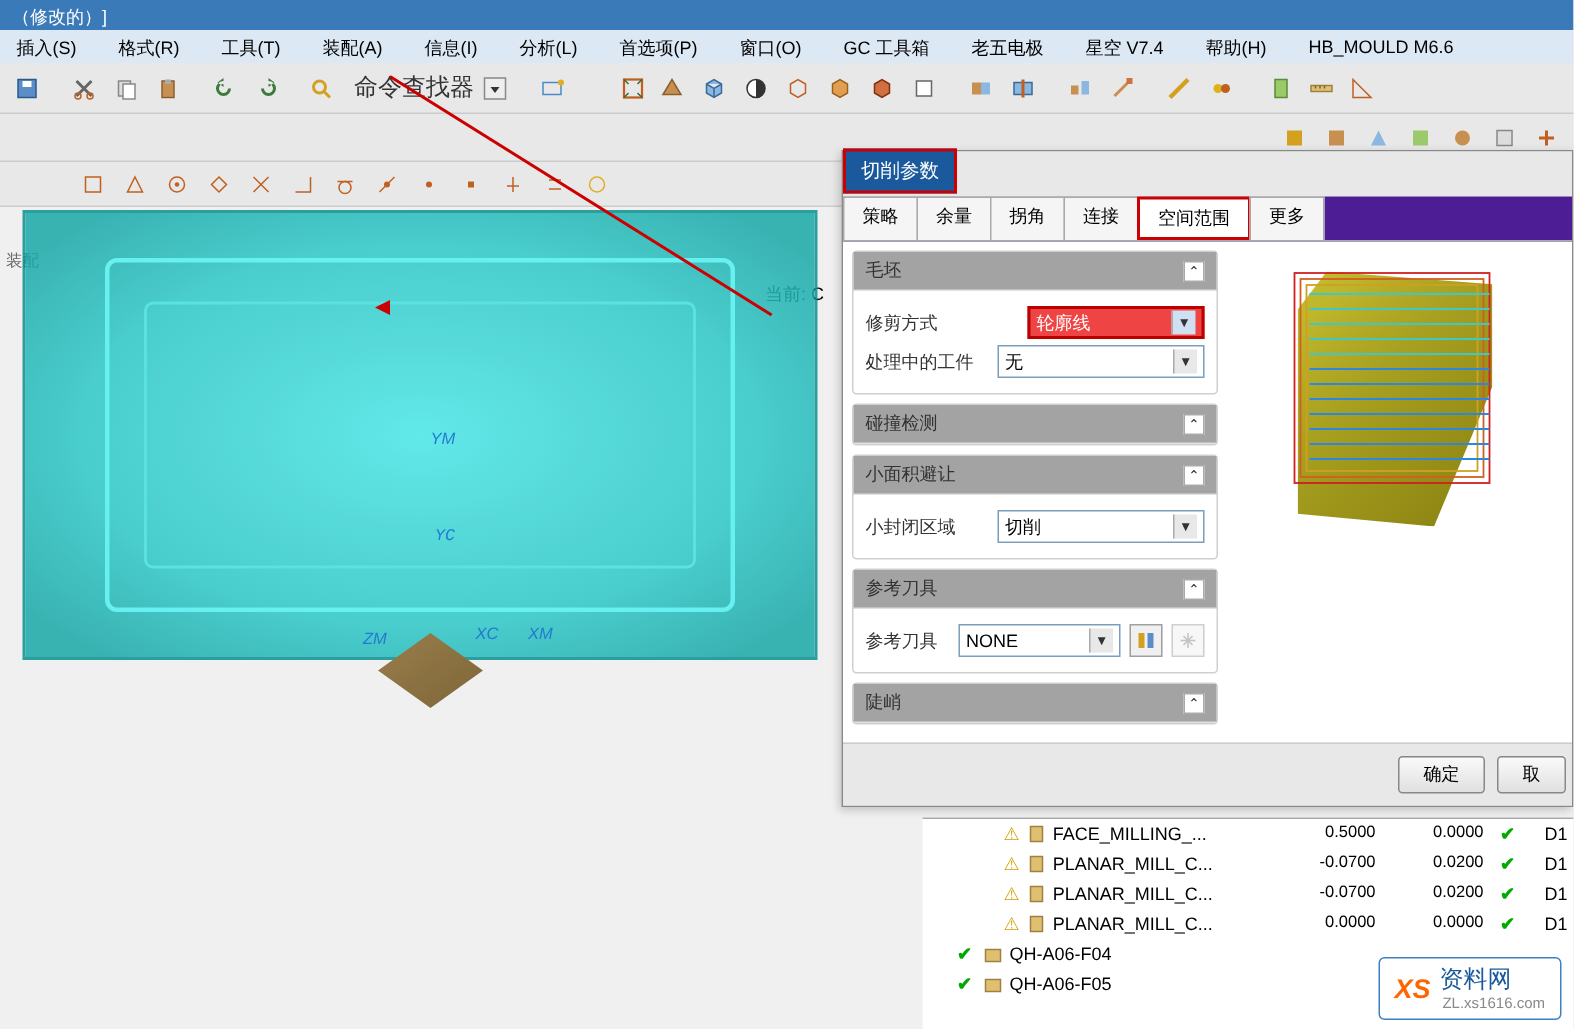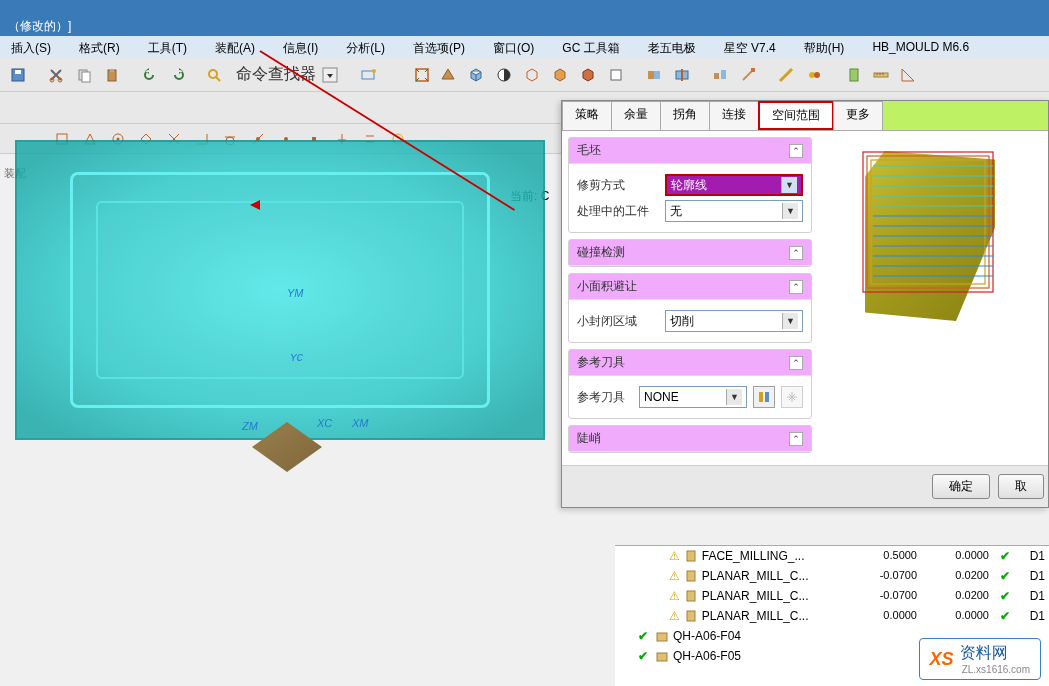--- a/index.html
+++ b/index.html
@@ -1,18 +1,18 @@
 <!DOCTYPE html>
 <html><head>
 <meta charset="utf-8">
 <style>
 * { margin: 0; padding: 0; box-sizing: border-box; font-family: "Microsoft YaHei", Arial, sans-serif; font-size: 12px; }
 body { background: #f0f0f0; width: 1049px; height: 686px; overflow: hidden; position: relative; }
 
-.title-bar { background: #3a7ab8; color: #fff; padding: 18px 8px; font-size: 12px; height: 36px; }
+.title-bar { background: #3a7ab8; color: #fff; padding: 3px 8px; font-size: 12px; height: 20px; }
 
 .menu-bar { background: #dce8f4; padding: 3px 6px; height: 22px; display: flex; gap: 18px; }
 .menu-item { padding: 1px 5px; cursor: default; font-size: 12px; }
 
 .toolbar-row { background: #e8e8e8; border-bottom: 1px solid #ccc; padding: 3px 6px; height: 34px; display: flex; align-items: center; gap: 4px; }
 .tb-btn { width: 24px; height: 24px; display: inline-flex; align-items: center; justify-content: center; border: 1px solid transparent; border-radius: 2px; }
 .tb-sep { width: 6px; }
 .cmd-finder-label { margin-left: 4px; font-size: 16px; color: #333; }
 
 .toolbar-row2 { background: #e8e8e8; border-bottom: 1px solid #ccc; padding: 3px 6px; height: 32px; display: flex; align-items: center; justify-content: flex-end; gap: 4px; }
@@ -28,35 +28,35 @@
 .xc { left: 300px; top: 275px; }
 .xm { left: 335px; top: 275px; }
 .center-block { position: absolute; left: 235px; top: 280px; width: 70px; height: 50px; background: linear-gradient(145deg,#8a6b2e,#6b4e1a); transform: rotate(0deg); clip-path: polygon(50% 0%, 100% 50%, 50% 100%, 0% 50%); }
 
 .red-arrow-line { position: absolute; left: 260px; top: 50px; width: 300px; height: 2px; background: #cc0000; transform: rotate(32deg); transform-origin: left; }
 .red-arrow-head { position: absolute; left: 250px; top: 200px; width: 0; height: 0; border-right: 10px solid #cc0000; border-top: 5px solid transparent; border-bottom: 5px solid transparent; }
 
 
 .dialog { position: absolute; right: 0; top: 100px; width: 488px; background: #fff; border: 1px solid #888; box-shadow: -2px 2px 6px rgba(0,0,0,0.2); }
 .dialog-title { background: #1a5a9c; color: #fff; padding: 4px 10px; font-size: 13px; border: 2px solid #cc0000; display: inline-block; position: relative; top: -2px; left: 0; }
-.dialog-tabs { display: flex; background: #bef264; border-bottom: 1px solid #aaa; }
+.dialog-tabs { display: flex; background: #4c1d95; border-bottom: 1px solid #aaa; }
 .dialog-tab { padding: 4px 12px; border: 1px solid #aaa; border-bottom: none; background: #f5f5f5; margin-right: -1px; font-size: 12px; cursor: default; }
 .dialog-tab.active { background: #fff; border: 2px solid #cc0000; }
 .dialog-body { display: flex; padding: 6px; gap: 8px; }
 .dialog-left { width: 244px; }
 .dialog-right { width: 220px; display: flex; align-items: flex-start; justify-content: center; padding-top: 4px; }
 
 .section { border: 1px solid #d0d0d0; border-radius: 3px; margin-bottom: 6px; }
-.section-header { display: flex; justify-content: space-between; align-items: center; padding: 4px 8px; background: #f0abfc; font-size: 12px; font-weight: normal; color: #333; border-bottom: 1px solid #e0e0e0; }
+.section-header { display: flex; justify-content: space-between; align-items: center; padding: 4px 8px; background: #a3a3a3; font-size: 12px; font-weight: normal; color: #333; border-bottom: 1px solid #e0e0e0; }
 .section-caret { width: 14px; height: 14px; border: 1px solid #aaa; display: flex; align-items: center; justify-content: center; font-size: 9px; background: #fff; }
 .section-body { padding: 6px 8px; }
 .row { display: flex; align-items: center; margin: 4px 0; gap: 6px; }
 .row-label { flex: 0 0 82px; font-size: 12px; color: #333; }
 .select { flex: 1; height: 22px; border: 1px solid #7b9ebd; background: #fff; font-size: 12px; padding: 0 4px; display: flex; align-items: center; justify-content: space-between; }
-.select.hl { border: 2px solid #b00; background: #a21caf; color: #fff; }
+.select.hl { border: 2px solid #b00; background: #ef4444; color: #fff; margin-left: 20px; }
 .select-arrow { width: 16px; height: 16px; background: #e8e8e8; border-left: 1px solid #aaa; display: flex; align-items: center; justify-content: center; font-size: 9px; color: #333; }
 .select.hl .select-arrow { background: #cfe0f2; }
 .checkbox-row { display: flex; align-items: center; gap: 6px; margin: 4px 0; }
 .checkbox { width: 14px; height: 14px; border: 1px solid #7b9ebd; background: #fff; }
 .mini-btn { width: 22px; height: 22px; border: 1px solid #a0a0a0; background: #f0f0f0; display: flex; align-items: center; justify-content: center; font-size: 10px; }
 
 .model-preview { width: 210px; height: 200px; position: relative; }
 .model-body { position: absolute; left: 40px; top: 10px; width: 130px; height: 170px; background: linear-gradient(135deg,#c8c030 0%,#a8a020 40%,#888010 100%); clip-path: polygon(15% 0%, 100% 5%, 100% 45%, 70% 100%, 0% 95%, 0% 15%); }
 .model-toolpaths { position: absolute; left: 30px; top: 5px; width: 150px; height: 180px; }
 
@@ -378,20 +378,23 @@
   <span class="axis-label ym">YM</span>
   <span class="axis-label yc">YC</span>
   <span class="axis-label zm">ZM</span>
   <span class="axis-label xc">XC</span>
   <span class="axis-label xm">XM</span>
 </div>
 <div class="red-arrow-line"></div>
 <div class="red-arrow-head"></div>
 
 <div class="dialog">
+  <div style="background:#e8e8e8; padding:0 0 0 0;">
+    <span class="dialog-title">切削参数</span>
+  </div>
   <div class="dialog-tabs">
     <span class="dialog-tab">策略</span>
     <span class="dialog-tab">余量</span>
     <span class="dialog-tab">拐角</span>
     <span class="dialog-tab">连接</span>
     <span class="dialog-tab active">空间范围</span>
     <span class="dialog-tab">更多</span>
   </div>
   <div class="dialog-body">
     <div class="dialog-left">

